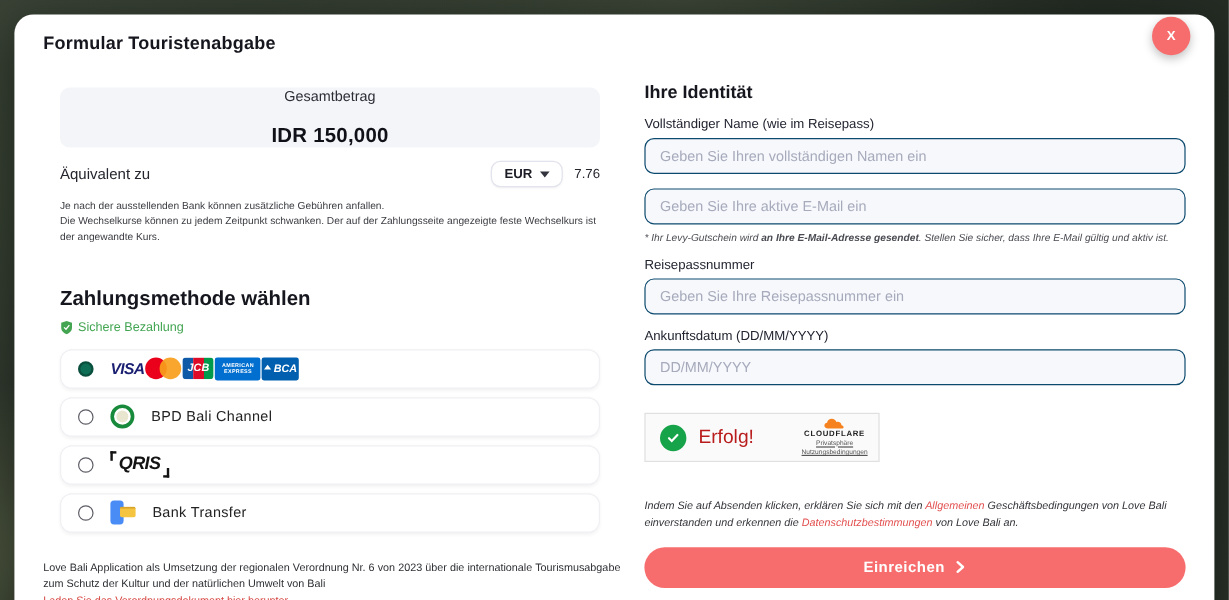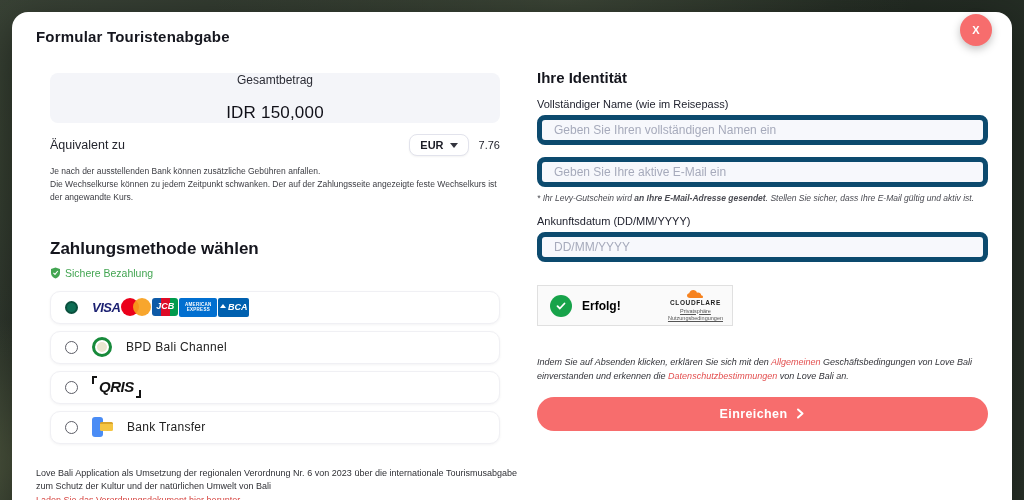--- a/index.html
+++ b/index.html
@@ -29,21 +29,21 @@
   .col-left { width: 481px; }
   .col-right { width: 451px; }
   .inner-pad { margin-left: 14px; width: 450px; }
 
   
   .total-box {
     background: #f4f5f9; border-radius: 8px; height: 50px; padding: 0 20px; margin-top: 4px;
     display: flex; align-items: center; justify-content: space-between; flex-direction: column;
   }
   .total-label { font-size: 12px; color: #2c2d36; }
-  .total-value { font-size: 17px; font-weight: normal; color: #101018; letter-spacing: .2px; }
+  .total-value { font-size: 17px; font-weight: bold; color: #101018; letter-spacing: .2px; }
   .equiv-row { display: flex; align-items: center; justify-content: space-between; margin-top: 11px; }
   .equiv-label { font-size: 12.5px; color: #24252e; }
   .equiv-right { display: flex; align-items: center; gap: 10px; }
   .cur-btn {
     background: #fff; border: 1px solid #e2e3ec; border-radius: 8px; padding: 4px 10px;
     font-size: 11px; font-weight: bold; color: #1c1d26; display: flex; align-items: center; gap: 6px;
     cursor: pointer; box-shadow: 0 1px 2px rgba(0,0,0,.05); font-family: inherit;
   }
   .caret { width: 0; height: 0; border-left: 4px solid transparent; border-right: 4px solid transparent; border-top: 5px solid #33343d; }
   .equiv-value { font-size: 11px; color: #24252e; }
@@ -89,34 +89,34 @@
   .qris .qb-br { position: absolute; right: 0; bottom: 0; width: 5px; height: 8px; border-right: 2px solid #131313; border-bottom: 2px solid #131313; }
 
   .left-footer { margin-top: 23px; font-size: 9px; color: #2f3035; line-height: 1.45; text-align: justify; }
   .left-footer-link { display: block; margin-top: 1px; font-size: 9px; color: #d64541; text-decoration: none; text-align: left; }
 
   
   .id-heading { font-size: 15px; font-weight: bold; color: #15161e; }
   .field { margin-top: 12px; }
   .field label { display: block; font-size: 11px; color: #222430; margin-bottom: 5px; }
   .field input {
-    width: 100%; height: 30px; background: #f7f8fc; border: 5px solid #0c4a6e; border-radius: 8px;
+    width: 100%; height: 30px; background: #f7f8fc; border: 1px solid #0c4a6e; border-radius: 8px;
     padding: 0 12px; font-size: 12px; color: #333; font-family: inherit; outline: none;
   }
   .field input::placeholder { color: #a6aabb; }
   .email-note { margin-top: 6px; font-size: 8.5px; font-style: italic; color: #4a4b52; }
   .email-note b { font-weight: bold; }
 
   .turnstile {
     margin-top: 23px; width: 196px; height: 41px; background: #fafafa; border: 1px solid #e0e0e0;
     display: flex; align-items: center; justify-content: space-between; padding: 0 9px 0 12px;
   }
   .ts-left { display: flex; align-items: center; gap: 10px; }
   .check-circle { width: 22px; height: 22px; border-radius: 50%; background: #17a34a; display: flex; align-items: center; justify-content: center; }
-  .ts-status { font-size: 12px; color: #000000; font-weight: bold; }
+  .ts-status { font-size: 16px; color: #b91c1c; }
   .ts-right { display: flex; flex-direction: column; align-items: center; line-height: 1.3; }
   .cf-brand { font-size: 6.5px; font-weight: 800; letter-spacing: .6px; color: #1d1d1d; }
   .cf-link { font-size: 5.5px; color: #555; text-decoration: underline; }
 
   .terms { margin-top: 30px; font-size: 9px; font-style: italic; color: #33343a; line-height: 1.55; }
   .terms a { color: #e35050; text-decoration: none; font-style: italic; }
 
   .submit-btn {
     margin-top: 13px; width: 100%; height: 34px; border: none; border-radius: 17px; background: #f76d6d;
     color: #fff; font-size: 12.5px; font-weight: 600; letter-spacing: .4px; font-family: inherit;
@@ -225,20 +225,24 @@
         <input type="text" placeholder="Geben Sie Ihren vollständigen Namen ein" style="">
       </div>
 
       <div class="field">
         <input type="text" placeholder="Geben Sie Ihre aktive E-Mail ein" style="">
         <div class="email-note">
           <span>* Ihr Levy-Gutschein wird </span><b>an Ihre E-Mail-Adresse gesendet</b><span>. Stellen Sie sicher, dass Ihre E-Mail gültig und aktiv ist.</span>
         </div>
       </div>
 
+      <div class="field">
+        <label>Reisepassnummer</label>
+        <input type="text" placeholder="Geben Sie Ihre Reisepassnummer ein" style="">
+      </div>
 
       <div class="field">
         <label>Ankunftsdatum (DD/MM/YYYY)</label>
         <input type="text" placeholder="DD/MM/YYYY" style="">
       </div>
 
       <div class="turnstile">
         <span class="ts-left">
           <span class="check-circle">
             <svg width="12" height="12" viewBox="0 0 12 12">

